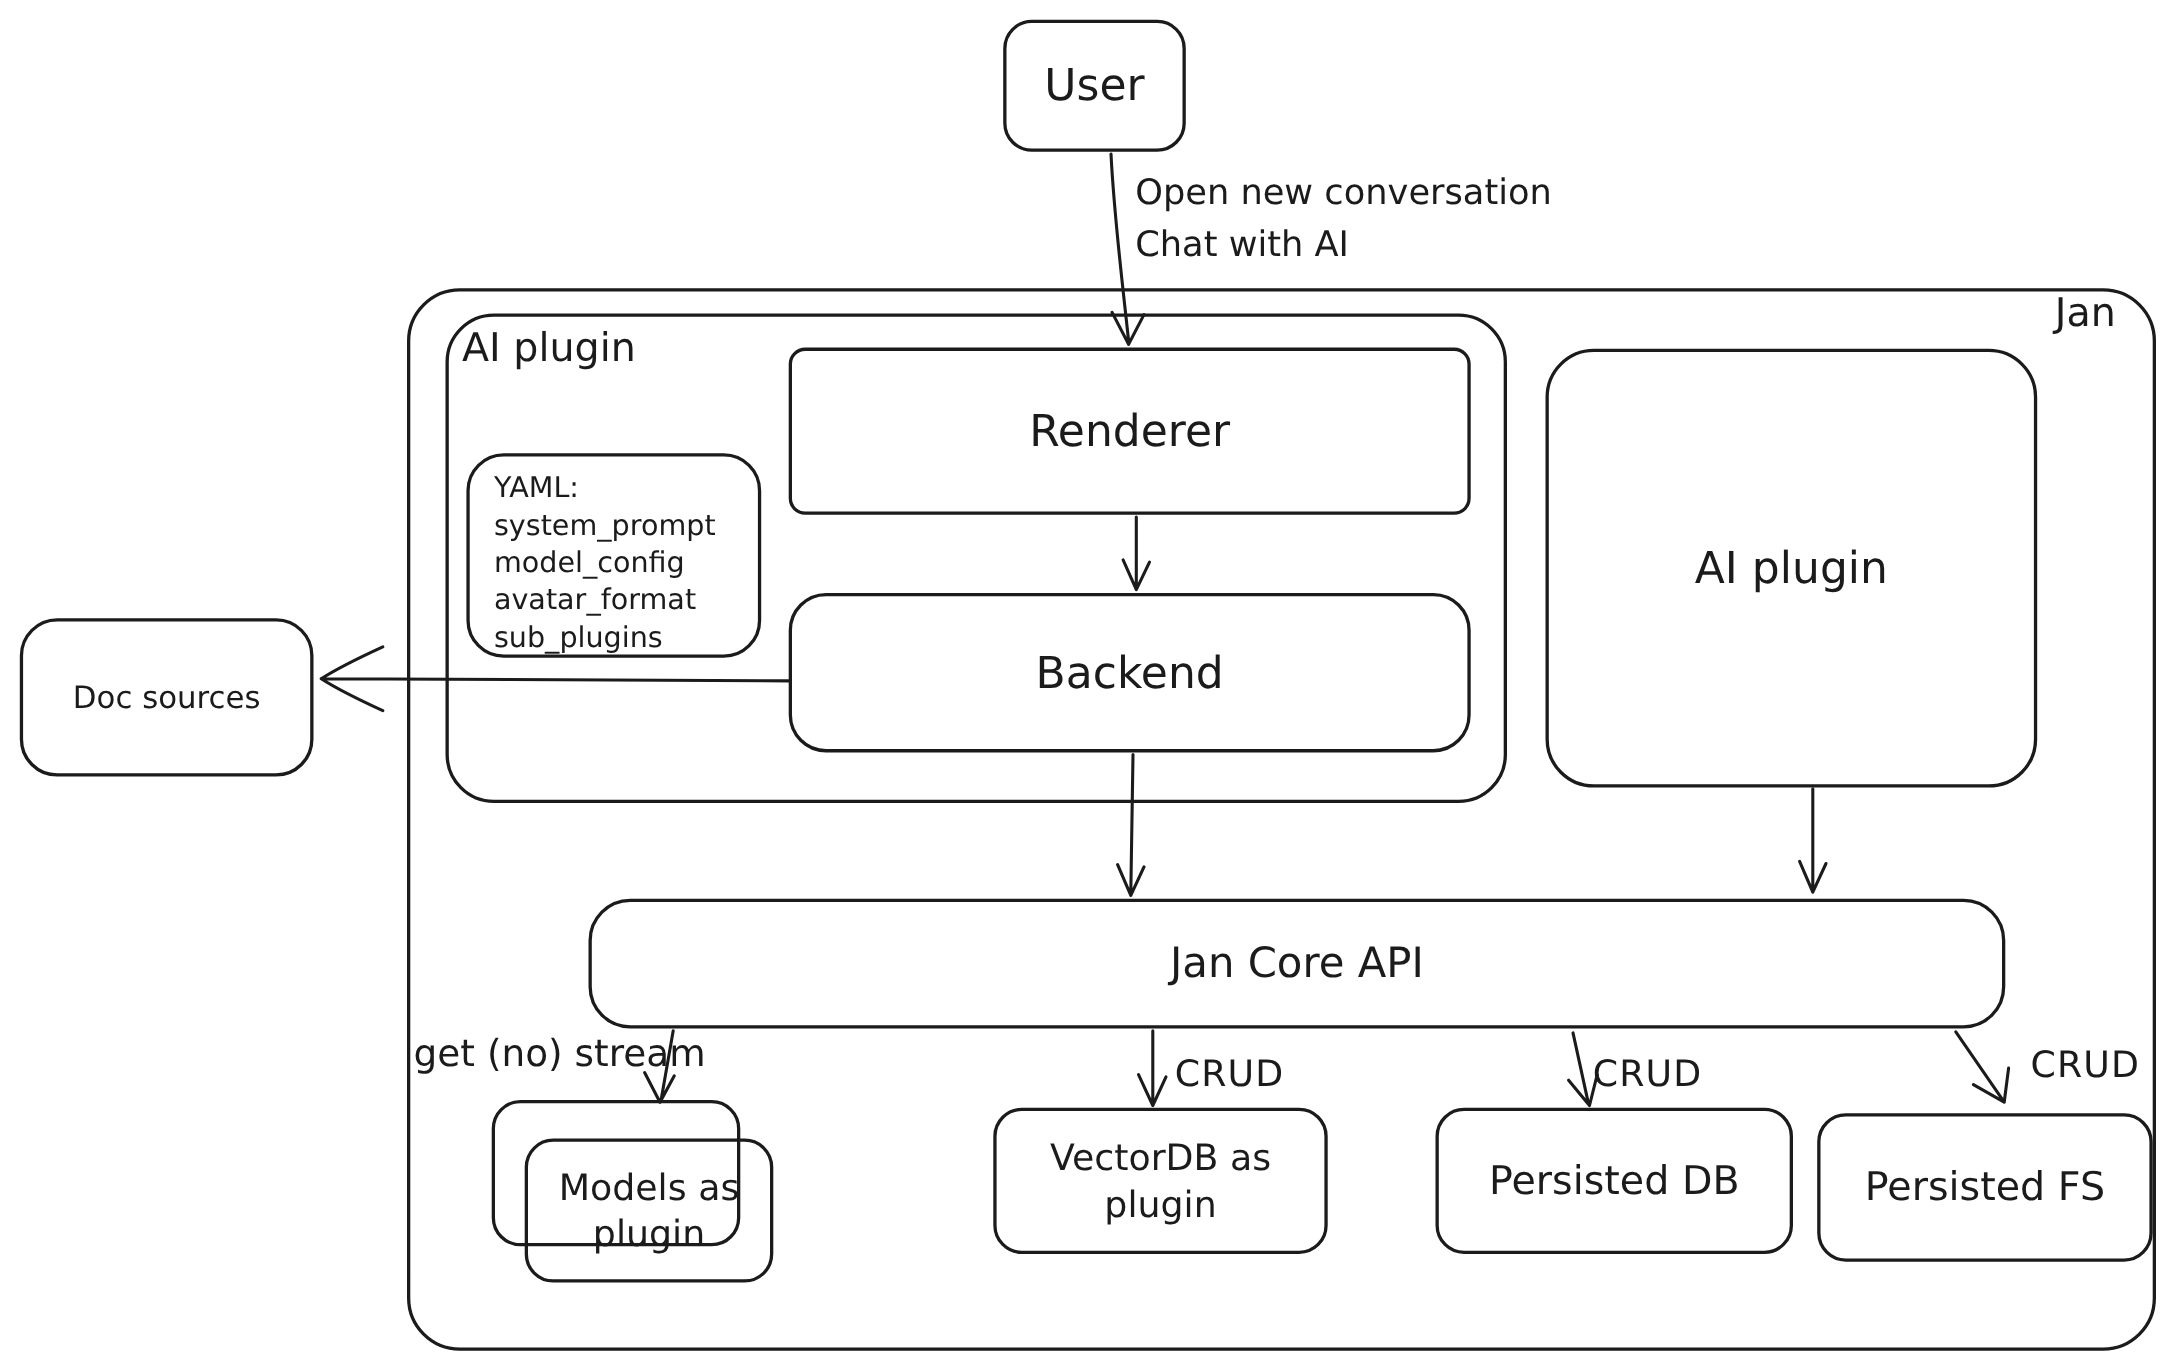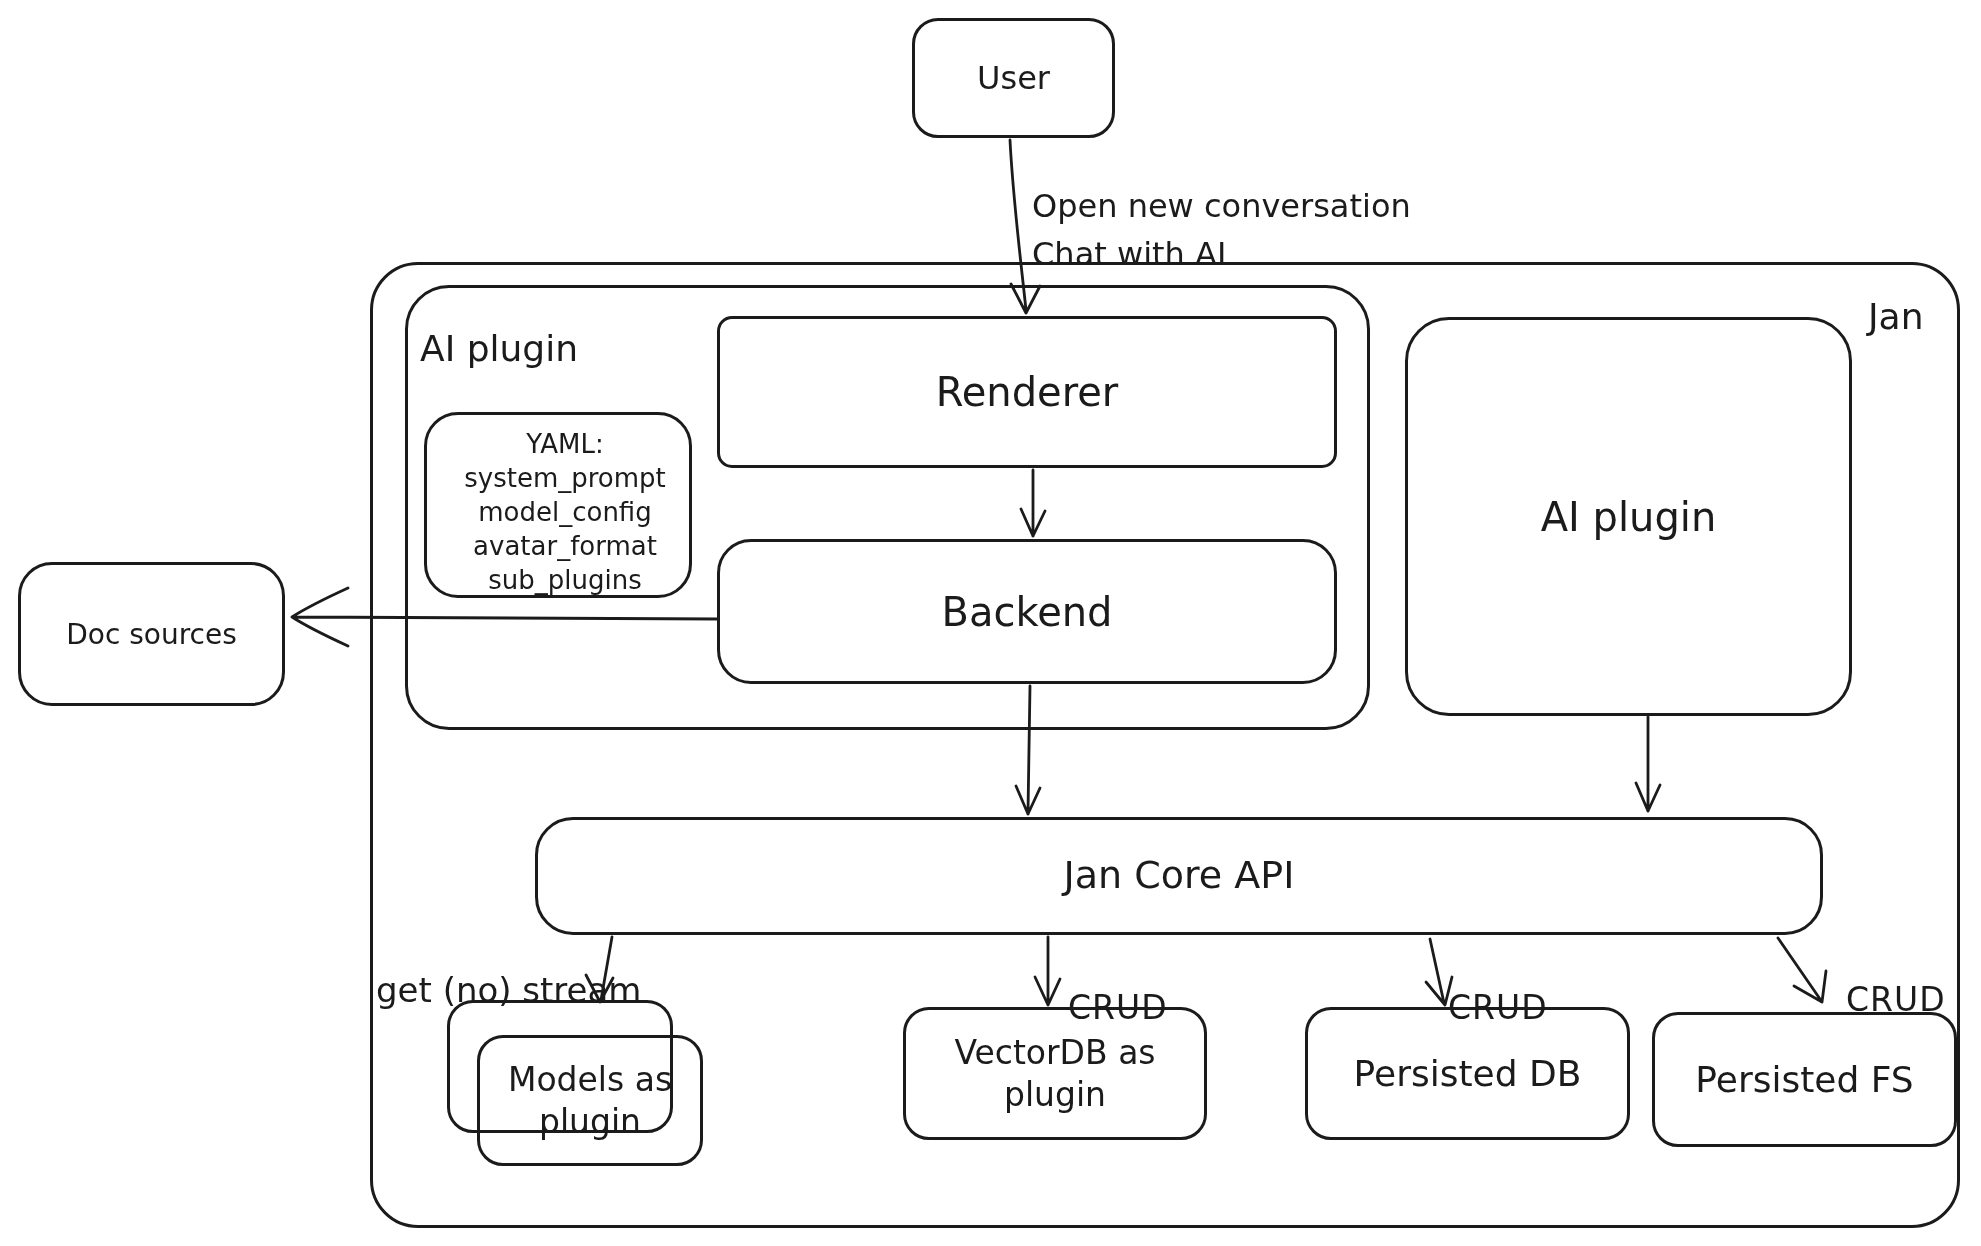--- a/index.html
+++ b/index.html
@@ -25,31 +25,30 @@
     justify-content: center;
     text-align: center;
     box-sizing: border-box;
     color: #1b1b1b;
     line-height: 1.25;
   }
   .label {
     position: absolute;
     color: #1b1b1b;
     white-space: nowrap;
-    margin-top: 32px;
   }
   .multiline {
     white-space: pre-line;
   }
   .yaml-text {
     position: absolute;
     left: 22px;
     top: 12px;
     right: 8px;
-    text-align: center;
+    text-align: left;
     font-size: 26px;
     line-height: 34px;
     white-space: pre-line;
   }
   svg.arrows {
     position: absolute;
     left: 0;
     top: 0;
     pointer-events: none;
     z-index: 40;
@@ -60,21 +59,21 @@
     fill: none;
     stroke-linecap: round;
     stroke-linejoin: round;
   }
 </style>
 </head>
 <body>
 
 <div class="canvas">
 
-  <div class="node" style="left:912px; top:18px; width:203px; height:120px; border-radius:26px; font-size:32px;">
+  <div class="node" style="left:912px; top:18px; width:166px; height:120px; border-radius:26px; font-size:40px;">
     <span>User</span>
   </div>
 
   <div class="label multiline" style="left:1032px; top:150px; font-size:32px; line-height:1.5;">Open new conversation
 Chat with AI</div>
 
   <div class="node" style="left:370px; top:262px; width:1590px; height:966px; border-radius:48px;"></div>
   <div class="label" style="left:1868px; top:264px; font-size:36px;">Jan</div>
 
   <div class="node" style="left:405px; top:285px; width:965px; height:445px; border-radius:44px;"></div>

